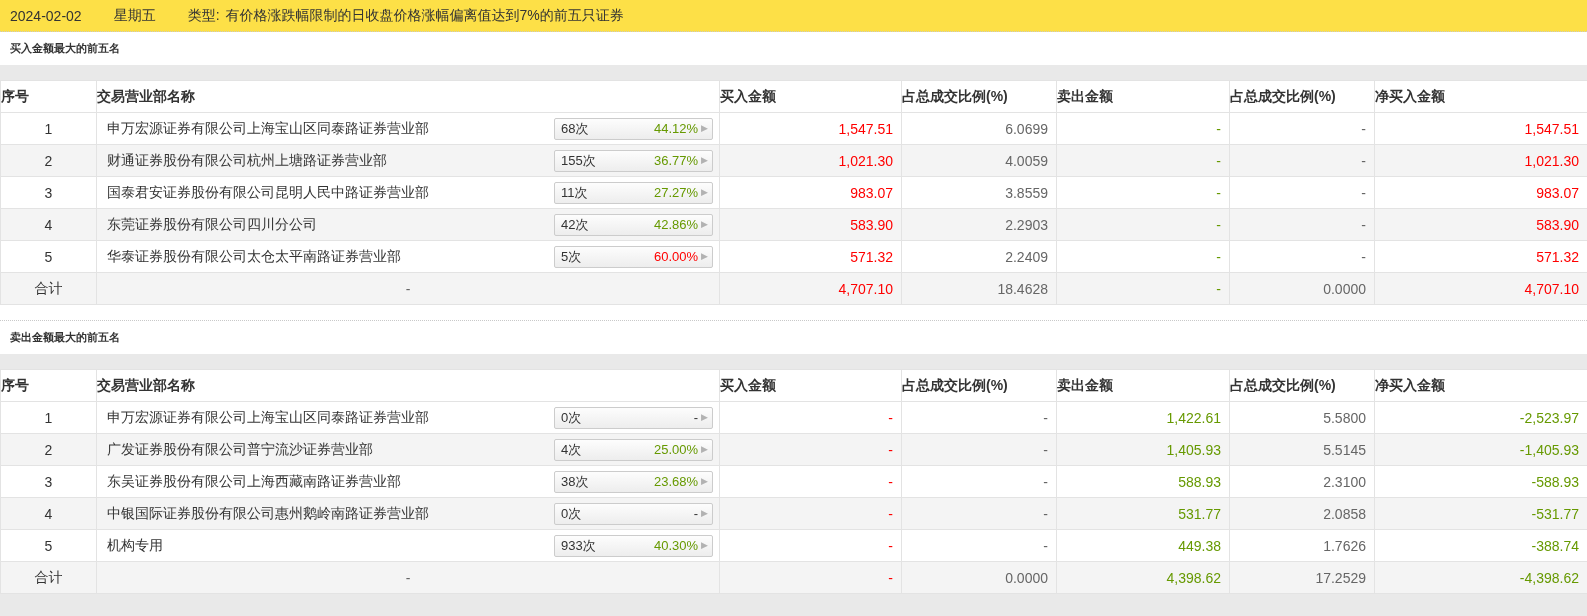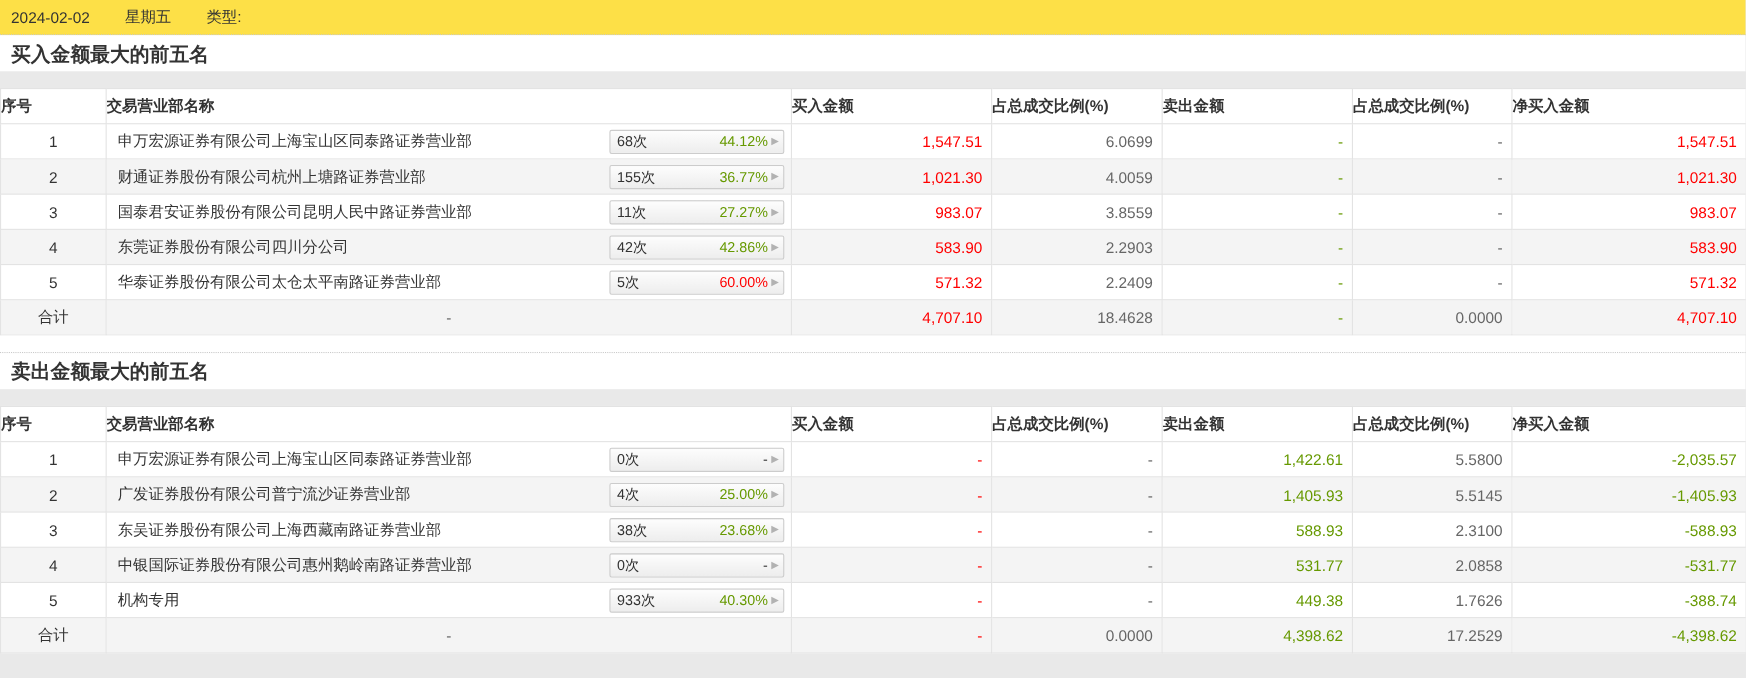--- a/index.html
+++ b/index.html
@@ -21,21 +21,21 @@
   }
   .topbar{
     height:32px;background:#fde047;border-bottom:1px dotted #c9c9c9;
     display:flex;align-items:center;padding-left:10px;
   }
   .topbar .date{margin-right:32px;}
   .topbar .weekday{margin-right:32px;}
   .topbar .type-label{margin-right:6px;}
   .section-title{
     height:33px;background:#fff;display:flex;align-items:center;
-    padding-left:10px;font-size:18px;font-weight:bold;color:#333;
+    padding-left:10px;font-size:11px;font-weight:bold;color:#333;
   }
   .gap{height:15px;background:var(--page-gray);}
   table{
     width:1587px;border-collapse:collapse;table-layout:fixed;
     background:#fff;font-size:14px;
     border:1px solid var(--border-outer);
   }
   th,td{
     border:1px solid var(--border-inner);
     height:32px;padding:0;overflow:hidden;white-space:nowrap;
@@ -62,20 +62,21 @@
   .badge-arrow{color:#b2b2b2;font-size:9px;margin:0 4px 0 3px;line-height:1;}
   .after-section{height:16px;background:#fff;border-bottom:1px dotted #c9c9c9;}
 </style>
 </head>
 <body>
 
 <div class="topbar">
   <span class="date">2024-02-02</span>
   <span class="weekday">星期五</span>
   <span class="type-label">类型:</span>
+  <span class="type-text">有价格涨跌幅限制的日收盘价格涨幅偏离值达到7%的前五只证券</span>
 </div>
 
 <div class="section-title">买入金额最大的前五名</div>
 <div class="gap"></div>
 
 <table>
   <colgroup>
     <col style="width:96px">
       <col style="width:623px">
       <col style="width:182px">
@@ -234,21 +235,21 @@
           <span class="badge-count">0次</span>
           <span class="badge-pct" style="color: rgb(51, 51, 51);">-</span>
           <span class="badge-arrow">▶</span>
         </span>
           </div>
         </td>
       <td class="c-num red">-</td>
       <td class="c-num gray">-</td>
       <td class="c-num green">1,422.61</td>
       <td class="c-num gray">5.5800</td>
-      <td class="c-num green">-2,035.57</td>
+      <td class="c-num green">-2,523.97</td>
     </tr>
     <tr class="stripe">
       <td class="c-idx">2</td>
       <td class="c-name">
           <div class="name-flex">
         <span class="branch-name">广发证券股份有限公司普宁流沙证券营业部</span>
         <span class="badge">
           <span class="badge-count">4次</span>
           <span class="badge-pct" style="color: rgb(102, 153, 0);">25.00%</span>
           <span class="badge-arrow">▶</span>

